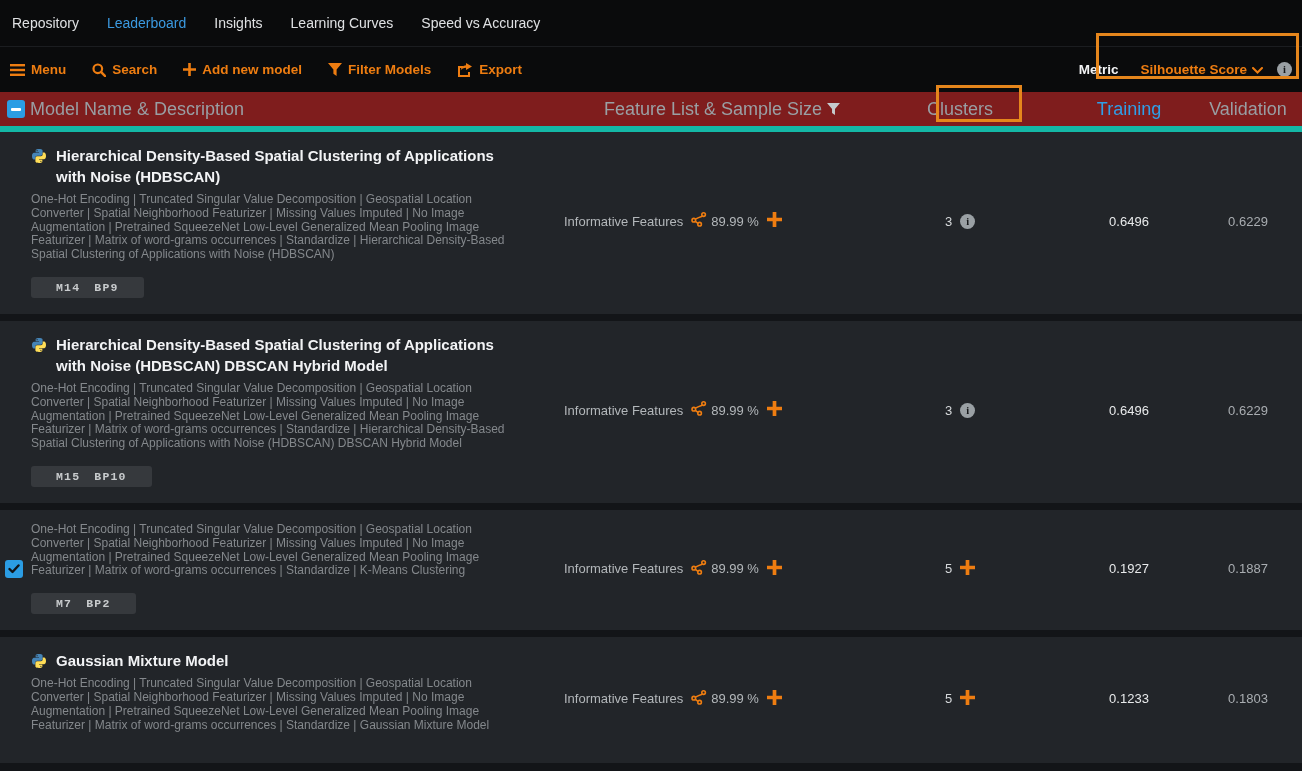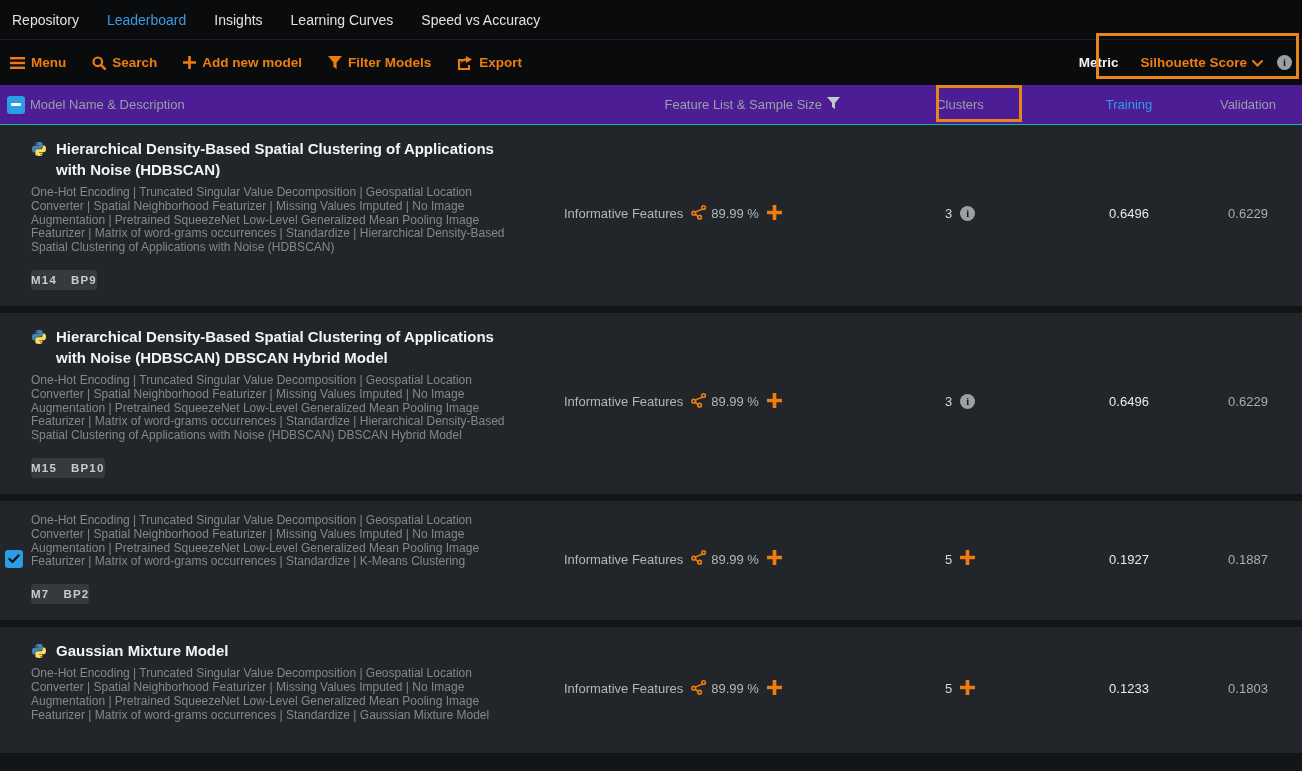--- a/index.html
+++ b/index.html
@@ -7,21 +7,21 @@
   body {
     background:#131518;
     font-family:"Liberation Sans", sans-serif;
     color:#e8eaeb;
     position:relative;
   }
   
   .topbar { background:#0a0b0c; }
   .nav {
     display:flex; align-items:center; gap:28px;
-    height:40px; padding:0 12px;
+    height:47px; padding:0 12px;
     font-size:14px; color:#dfe1e3;
     border-bottom:1px solid #1b1d20;
   }
   .nav-item { cursor:pointer; }
   .nav-item.active { color:#3b9ae1; }
   .toolbar {
     display:flex; align-items:center;
     height:45px; padding:0 10px;
     font-size:13.5px; font-weight:700; color:#ee7d11;justify-content:space-between;
   }
@@ -39,24 +39,24 @@
     cursor:pointer; flex:0 0 auto;
   }
   
   .cols {
     display:grid;
     grid-template-columns:28px minmax(0,1fr) 292px 208px 130px 108px;
     align-items:center;
   }
   
   .thead {
-    background:#4c1d95;
+    background:#7f1d1d;
     height:40px;
-    font-size:13px; color:#999ea3;
-    border-bottom:1px solid #14b8a6;
+    font-size:18px; color:#999ea3;
+    border-bottom:6px solid #14b8a6;
   }
   .th-check { display:flex; justify-content:flex-start; padding-left:7px; }
   .th-name { padding-left:2px; }
   .th-features { display:flex; justify-content:flex-end; align-items:center; gap:5px; padding-right:16px; color:#9aa0a4; }
   .th-center { text-align:center; }
   .th-training { color:#2f9fe8; }
   
   .checkbox {
     width:18px; height:18px; border-radius:3px;
     background:#2b9de4; display:flex; align-items:center; justify-content:center;
@@ -80,22 +80,22 @@
     font-size:15px; font-weight:700; color:#f2f3f5;
     line-height:21px; max-width:452px; cursor:pointer;
   }
   .model-desc {
     font-size:12px; color:#84888c; line-height:13.8px;
     max-width:474px; margin-bottom:15px;
   }
   .badge-chip {
     display:inline-flex; gap:14px;
     background:#36393d; color:#c9ccce;
-    border-radius:3px; padding:4px 0;
-    font-size:11.5px; font-weight:700; letter-spacing:1.2px;
+    border-radius:3px; padding:4px 25px;
+    font-size:11.5px; font-weight:700; letter-spacing:1.2px;font-family:Liberation Mono, monospace;
   }
   .cell-features {
     display:flex; flex-direction:row; gap:4px;
     padding-right:16px; align-items:flex-end;
     font-size:13px; color:#b3b7ba;
   }
   .feat-line { display:flex; align-items:center; gap:8px; }
   .cell-clusters {
     display:flex; align-items:center; justify-content:center; gap:8px;
     font-size:13px; color:#d5d8da;

